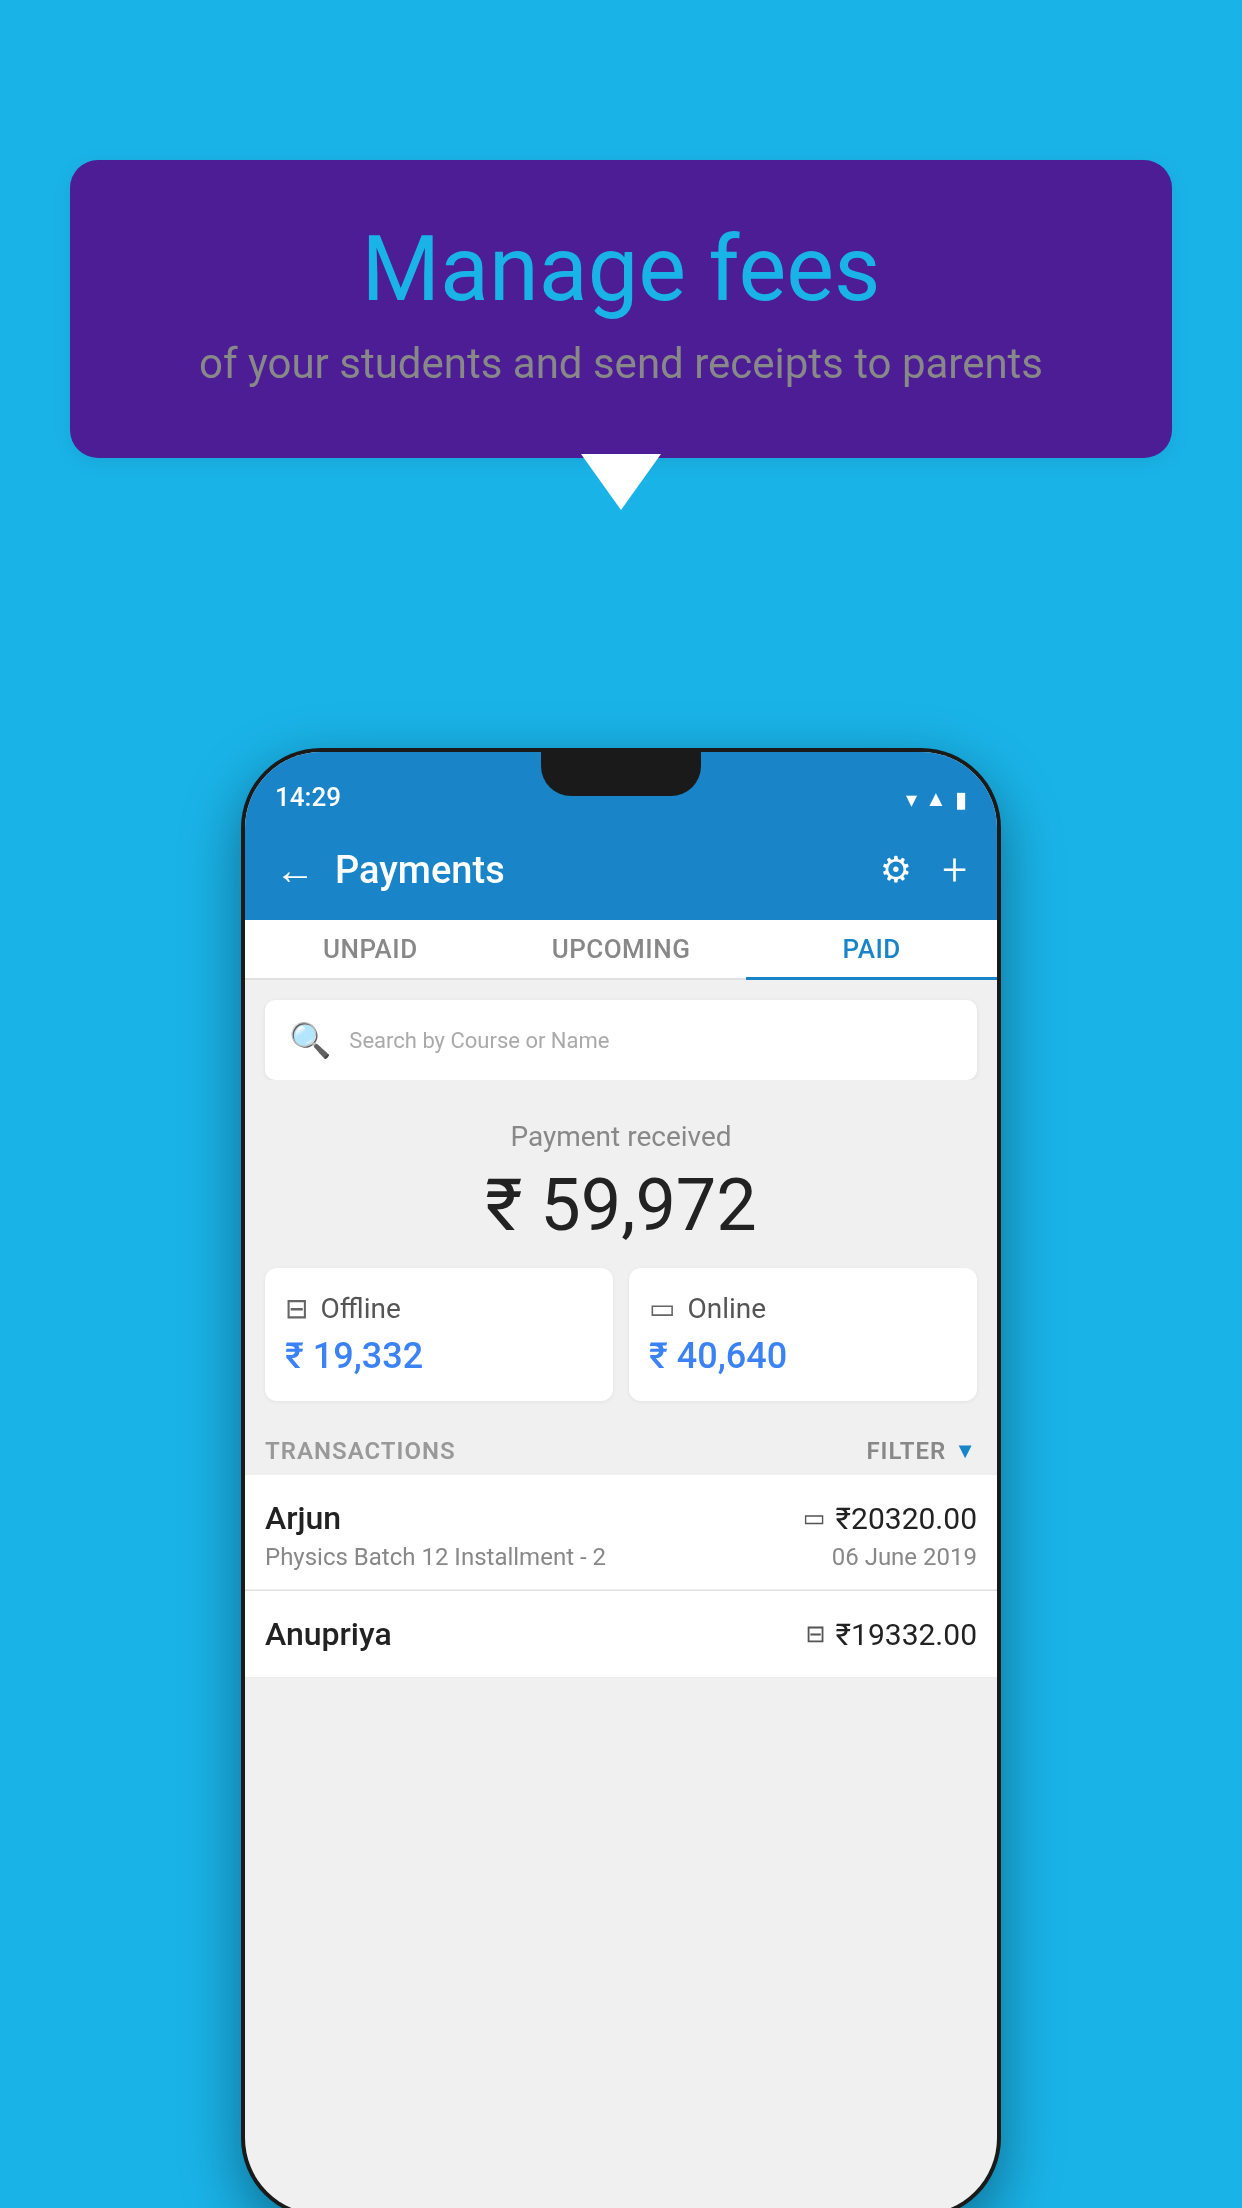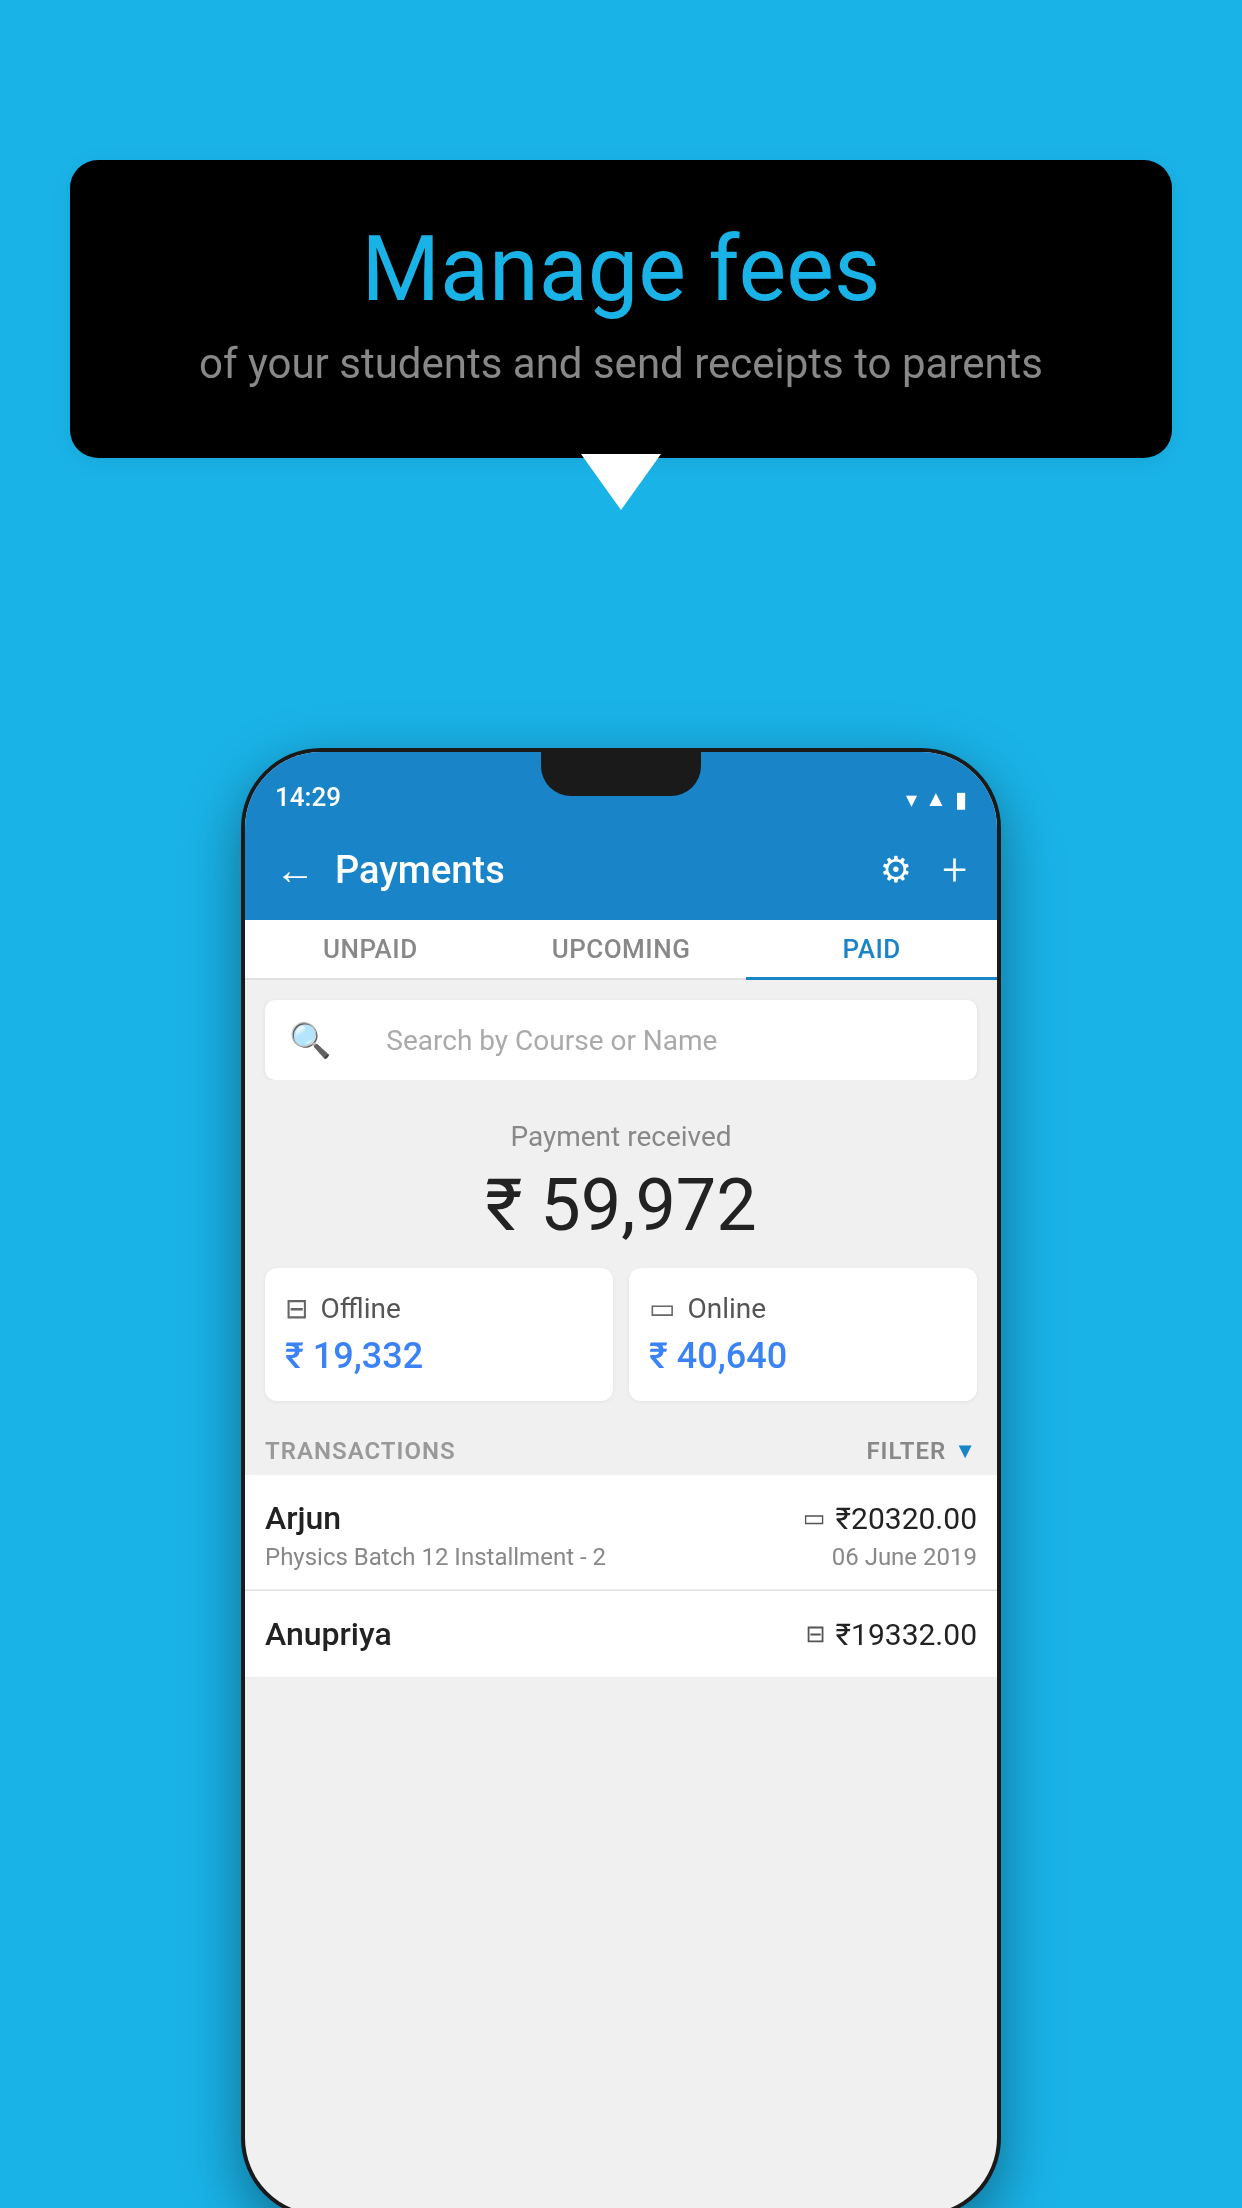--- a/index.html
+++ b/index.html
@@ -12,21 +12,21 @@
       overflow: hidden;
       position: relative;
     }
 
     
     .speech-bubble {
       position: absolute;
       top: 160px;
       left: 70px;
       right: 70px;
-      background: #000000;
+      background: #4c1d95;
       border-radius: 28px;
       padding: 60px 50px 70px;
       text-align: center;
       box-shadow: 0 4px 20px rgba(0,0,0,0.08);
     }
 
     .speech-bubble::after {
       content: '';
       position: absolute;
       bottom: -52px;
@@ -207,22 +207,21 @@
     }
 
     .search-icon-wrap {
       color: #999;
       font-size: 34px;
       margin-right: 18px;
     }
 
     .search-placeholder {
       color: #aaa;
-      font-size: 28px;
-      margin-left: 37px;
+      font-size: 22px;
     }
 
     
     .payment-received {
       background: #f0f0f0;
       padding: 40px 20px 20px;
       text-align: center;
     }
 
     .payment-label {

